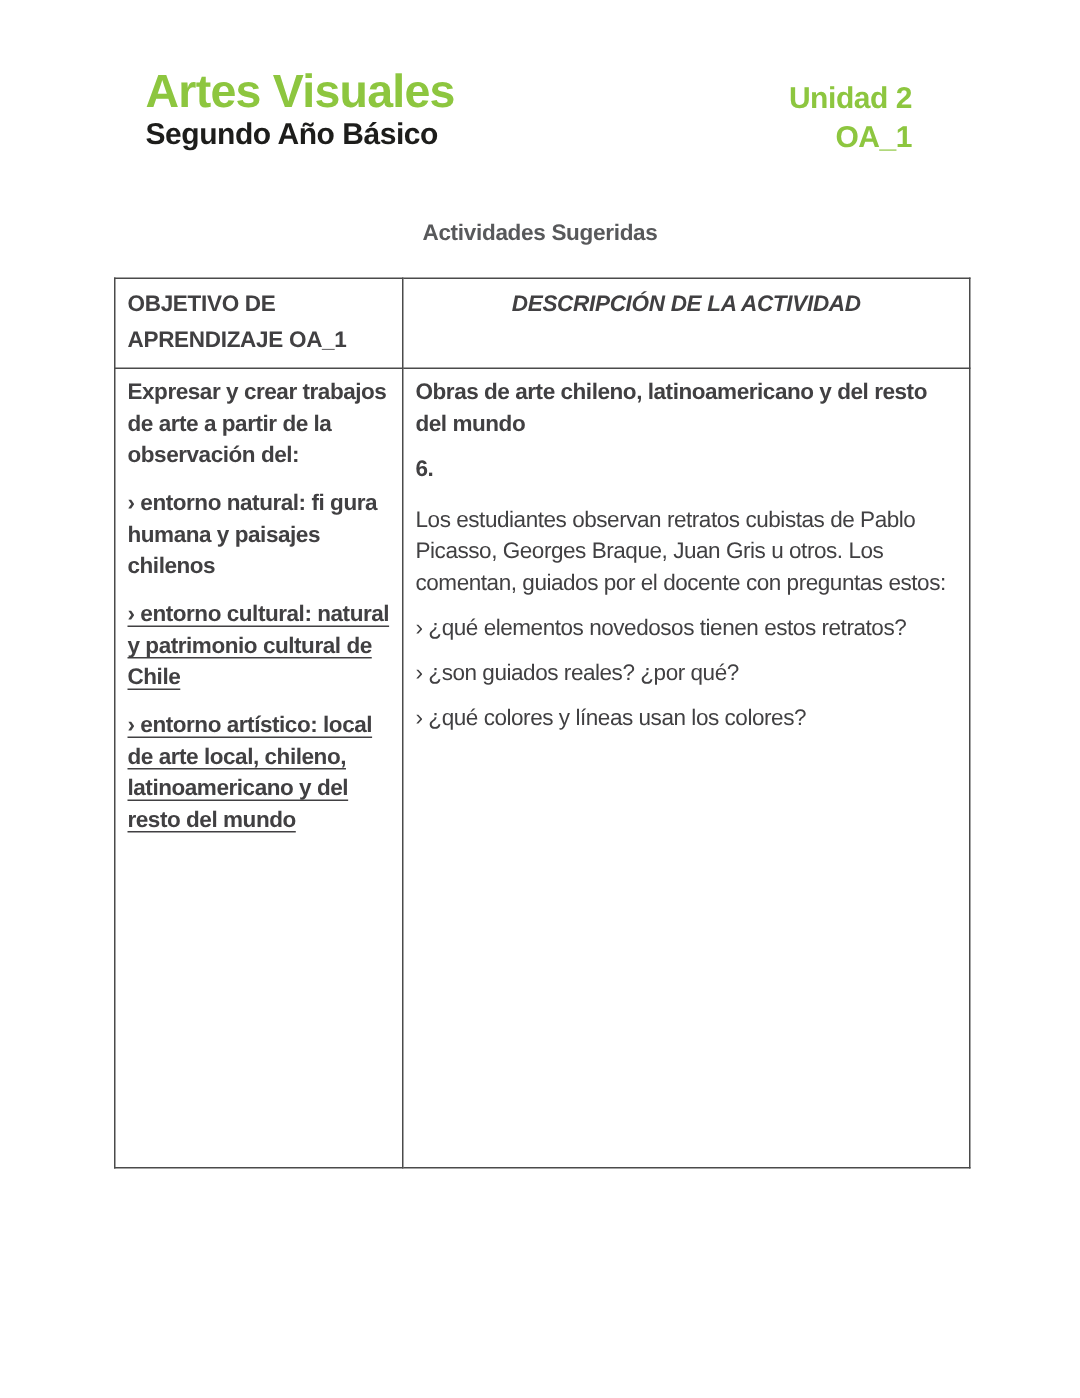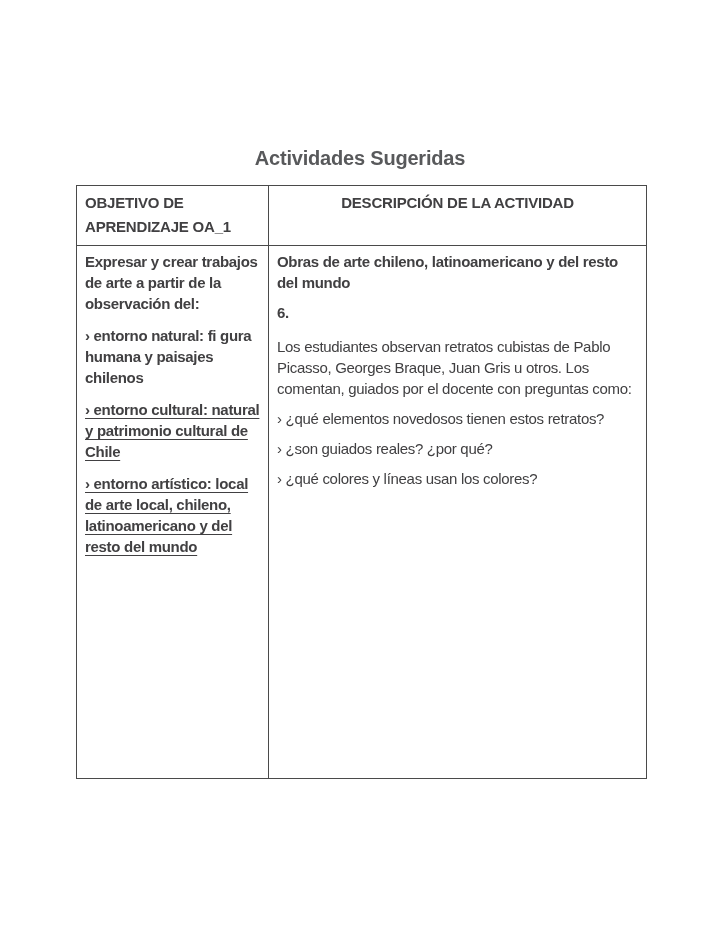--- a/index.html
+++ b/index.html
@@ -54,21 +54,21 @@
     letter-spacing: -0.3px;
   }
 
   
   .section-title {
     position: absolute;
     top: 147px;
     left: 0;
     width: 100%;
     text-align: center;
-    font-size: 20px;
+    font-size: 15px;
     font-weight: bold;
     color: #58595b;
     letter-spacing: -0.2px;
   }
 
   
   .activities-table {
     position: absolute;
     left: 76px;
     top: 185px;
@@ -89,21 +89,21 @@
     overflow: hidden;
   }
   .activities-table thead tr { height: 50px; }
   .activities-table tbody tr { height: 533px; }
   .activities-table th {
     font-weight: bold;
     line-height: 24px;
     letter-spacing: -0.2px;
   }
   th.th-objective   { text-align: left; }
-  th.th-description { text-align: center; }
+  th.th-description { text-align: center; font-style: italic; }
 
   .cell-objective {
     font-weight: bold;
     line-height: 21px;
     margin-left: 32px;
   }
   .cell-objective p { margin: 0 0 11px 0; }
   .cell-objective p.u {
     text-decoration: underline;
     text-underline-offset: 3px;
@@ -120,20 +120,30 @@
     margin-bottom: 13px;
   }
   .cell-description .desc-paragraph { margin-bottom: 9px; }
   .cell-description .question { margin-bottom: 9px; }
 </style>
 </head>
 <body>
 
 <div class="page">
 
+  <div class="doc-header">
+    <div>
+      <div class="doc-title">Artes Visuales</div>
+      <div class="doc-subtitle">Segundo Año Básico</div>
+    </div>
+    <div class="doc-meta">
+      <div class="doc-unit">Unidad 2</div>
+      <div class="doc-oa">OA_1</div>
+    </div>
+  </div>
 
   <div class="section-title">Actividades Sugeridas</div>
 
   <table class="activities-table">
     <colgroup>
       <col class="col-objective">
       <col class="col-description">
     </colgroup>
     <thead>
       <tr>
@@ -145,21 +155,21 @@
       <tr>
         <td class="cell-objective">
           <p>Expresar y crear trabajos de arte a partir de la observación del:</p>
           <p>› entorno natural: fi gura humana y paisajes chilenos</p>
           <p class="u">› entorno cultural: natural y patrimonio cultural de Chile</p>
           <p class="u">› entorno artístico: local de arte local, chileno, latinoamericano y del resto del mundo</p>
         </td>
         <td class="cell-description">
           <p class="desc-heading">Obras de arte chileno, latinoamericano y del resto del mundo</p>
           <p class="activity-number">6.</p>
-          <p class="desc-paragraph">Los estudiantes observan retratos cubistas de Pablo Picasso, Georges Braque, Juan Gris u otros. Los comentan, guiados por el docente con preguntas como:</p>
+          <p class="desc-paragraph">Los estudiantes observan retratos cubistas de Pablo Picasso, Georges Braque, Juan Gris u otros. Los comentan, guiados por el docente con preguntas estos:</p>
           <p class="question">› ¿qué elementos novedosos tienen estos retratos?</p>
           <p class="question">› ¿son guiados reales? ¿por qué?</p>
           <p class="question">› ¿qué colores y líneas usan los colores?</p>
         </td>
       </tr>
     </tbody>
   </table>
 
 </div>
 

